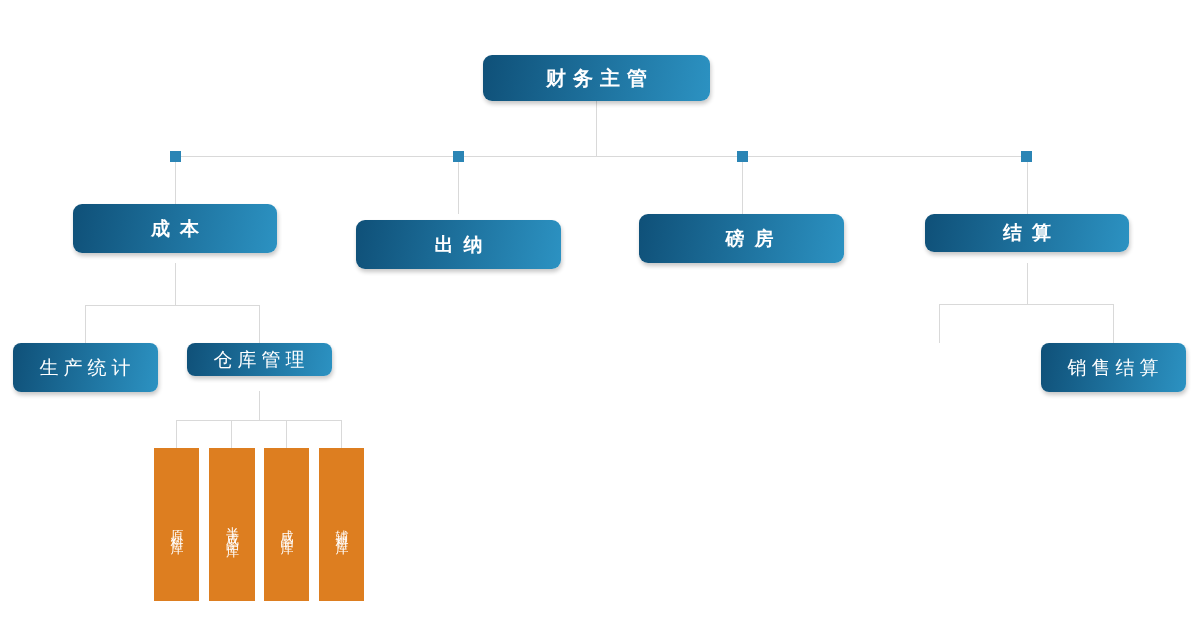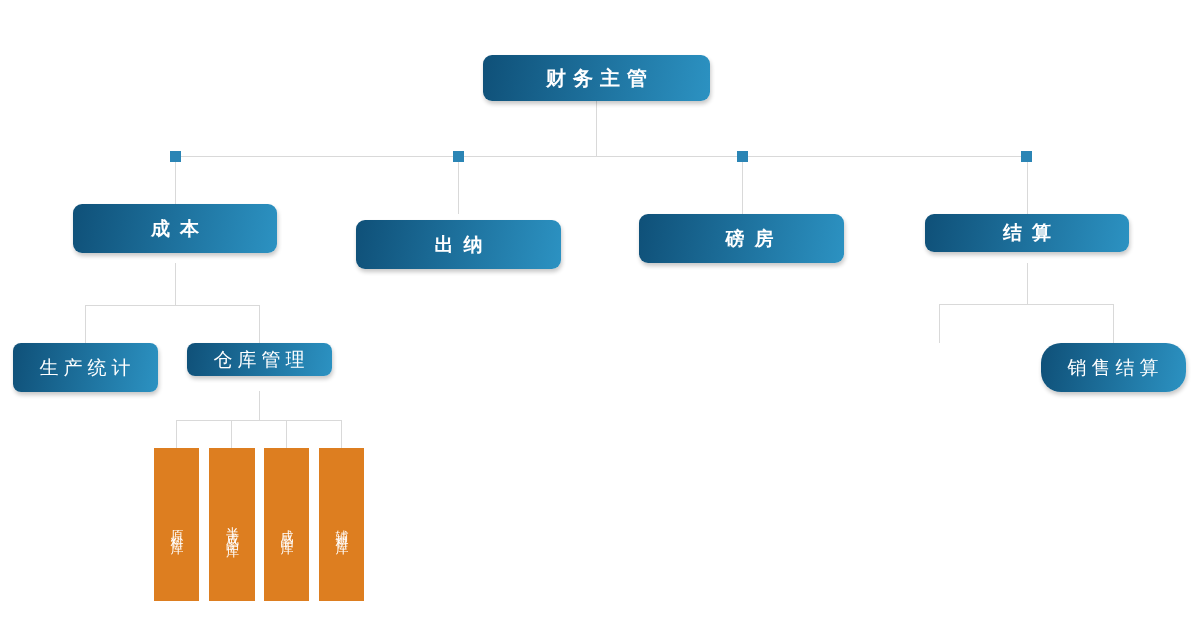--- a/index.html
+++ b/index.html
@@ -61,20 +61,20 @@
   <div class="node root-node" style="left:483px;top:55px;width:227px;height:46px;">财务主管</div>
 
   <div class="node dept-node" style="left:73px;top:204px;width:204px;height:49px;">成本</div>
   <div class="node dept-node" style="left:356px;top:214px;width:205px;height:49px;margin-top:6px;">出纳</div>
   <div class="node dept-node" style="left:639px;top:214px;width:205px;height:49px;padding-left:26px;">磅房</div>
   <div class="node dept-node" style="left:925px;top:214px;width:204px;height:38px;">结算</div>
 
   <div class="node sub-node" style="left:13px;top:343px;width:145px;height:49px;">生产统计</div>
   <div class="node sub-node" style="left:187px;top:343px;width:145px;height:33px;">仓库管理</div>
 
-  <div class="node sub-node" style="left:1041px;top:343px;width:145px;height:49px;border-radius:20px;">销售结算</div>
+  <div class="node sub-node" style="left:1041px;top:343px;width:145px;height:49px;">销售结算</div>
 
   <div class="node wh-node" style="left:154px;top:448px;width:45px;height:153px;">原料库</div>
   <div class="node wh-node" style="left:209px;top:448px;width:46px;height:153px;">半成品库</div>
   <div class="node wh-node" style="left:264px;top:448px;width:45px;height:153px;">成品库</div>
   <div class="node wh-node" style="left:319px;top:448px;width:45px;height:153px;">辅料库</div>
 
 </div>
 
 </body></html>

